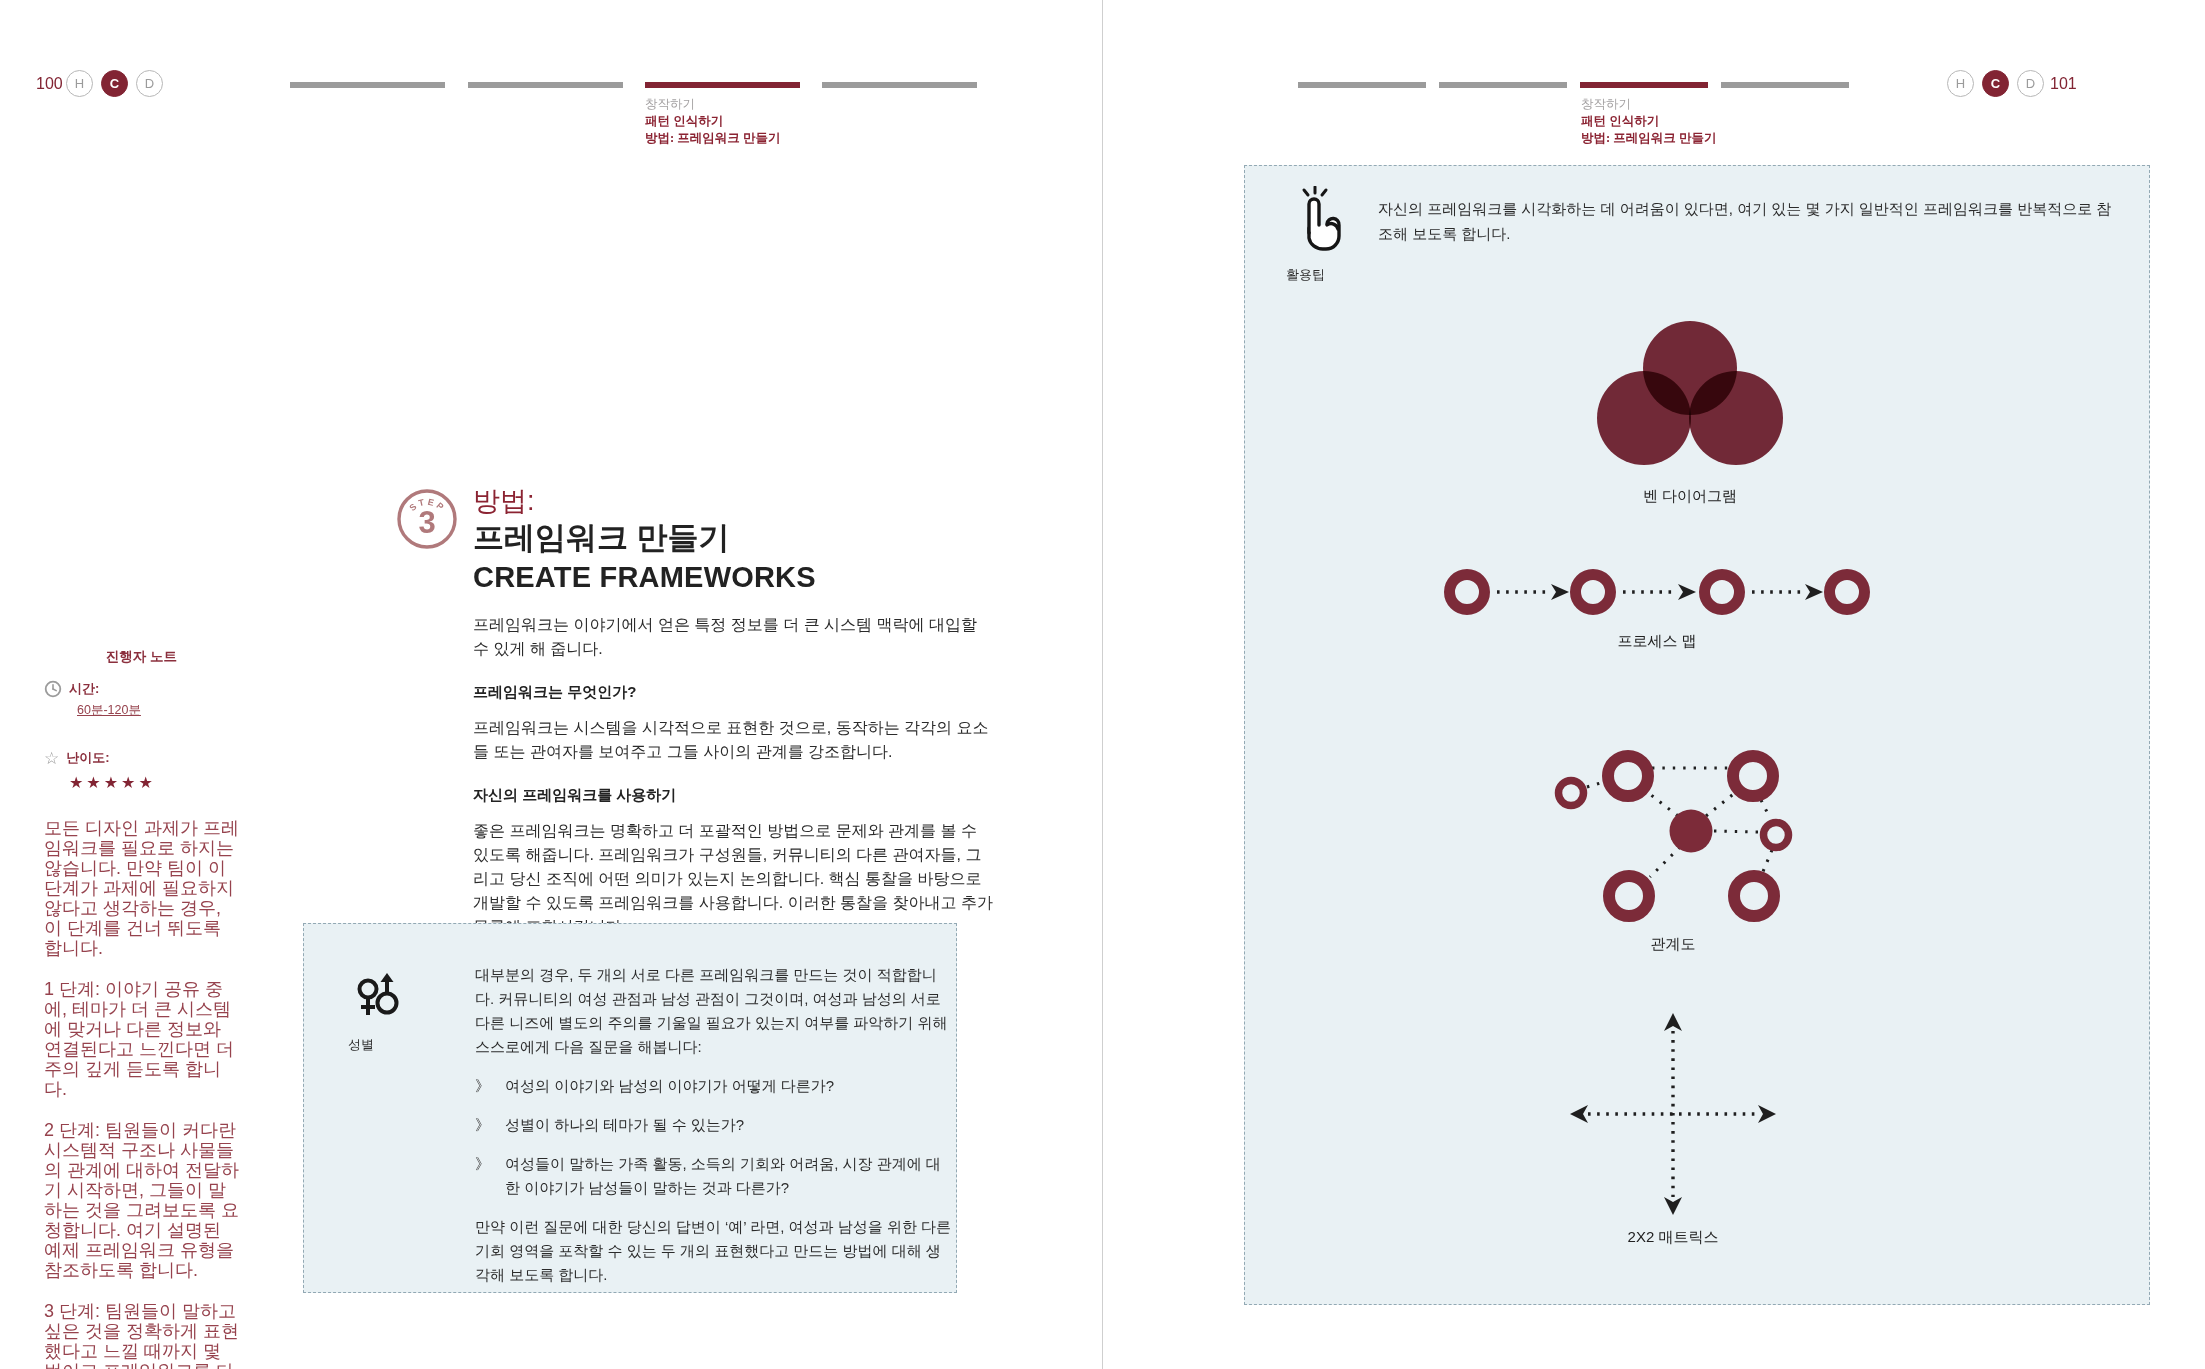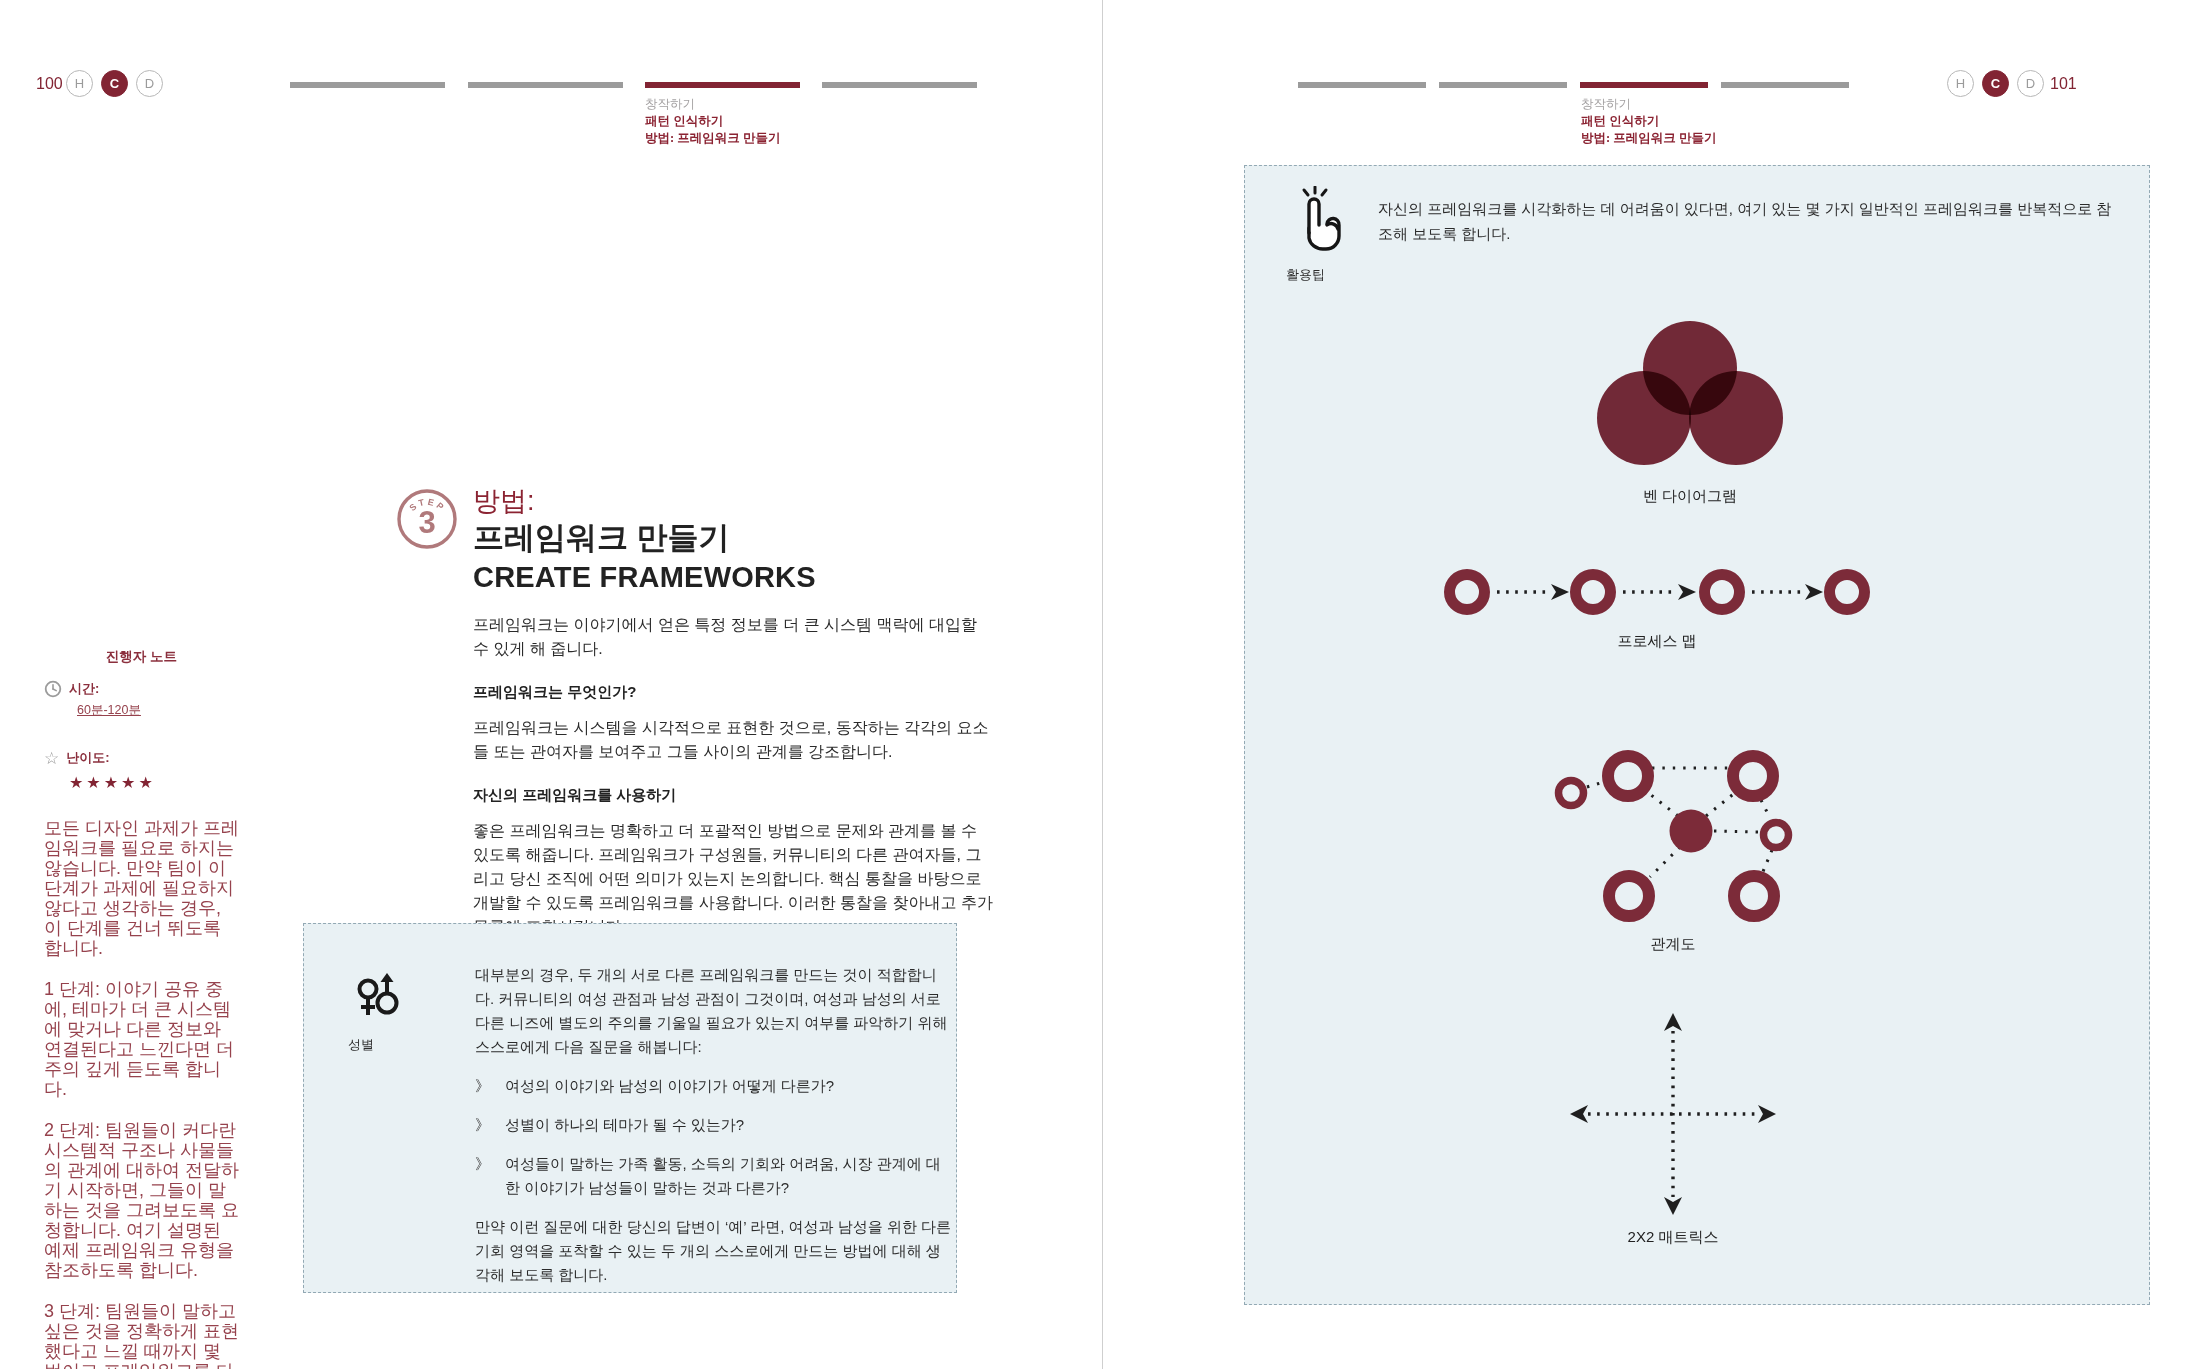--- a/index.html
+++ b/index.html
@@ -163,21 +163,21 @@
     </div>
     <div class="bullet">
       <span class="mark">》</span>
       <span>성별이 하나의 테마가 될 수 있는가?</span>
     </div>
     <div class="bullet">
       <span class="mark">》</span>
       <span>여성들이 말하는 가족 활동, 소득의 기회와 어려움, 시장 관계에 대한 이야기가 남성들이 말하는 것과 다른가?</span>
     </div>
   </div>
-  <div class="outro">만약 이런 질문에 대한 당신의 답변이 ‘예’ 라면, 여성과 남성을 위한 다른 기회 영역을 포착할 수 있는 두 개의 스스로에게 만드는 방법에 대해 생각해 보도록 합니다.</div>
+  <div class="outro">만약 이런 질문에 대한 당신의 답변이 ‘예’ 라면, 여성과 남성을 위한 다른 기회 영역을 포착할 수 있는 두 개의 표현했다고 만드는 방법에 대해 생각해 보도록 합니다.</div>
 </div>
 
 <div class="spine"></div>
 
 <div class="bar" style="left:1298px;width:128px;"></div>
 <div class="bar" style="left:1439px;width:128px;"></div>
 <div class="bar red" style="left:1580px;width:128px;"></div>
 <div class="bar" style="left:1721px;width:128px;"></div>
 
 <div class="crumb" style="left:1581px;">

